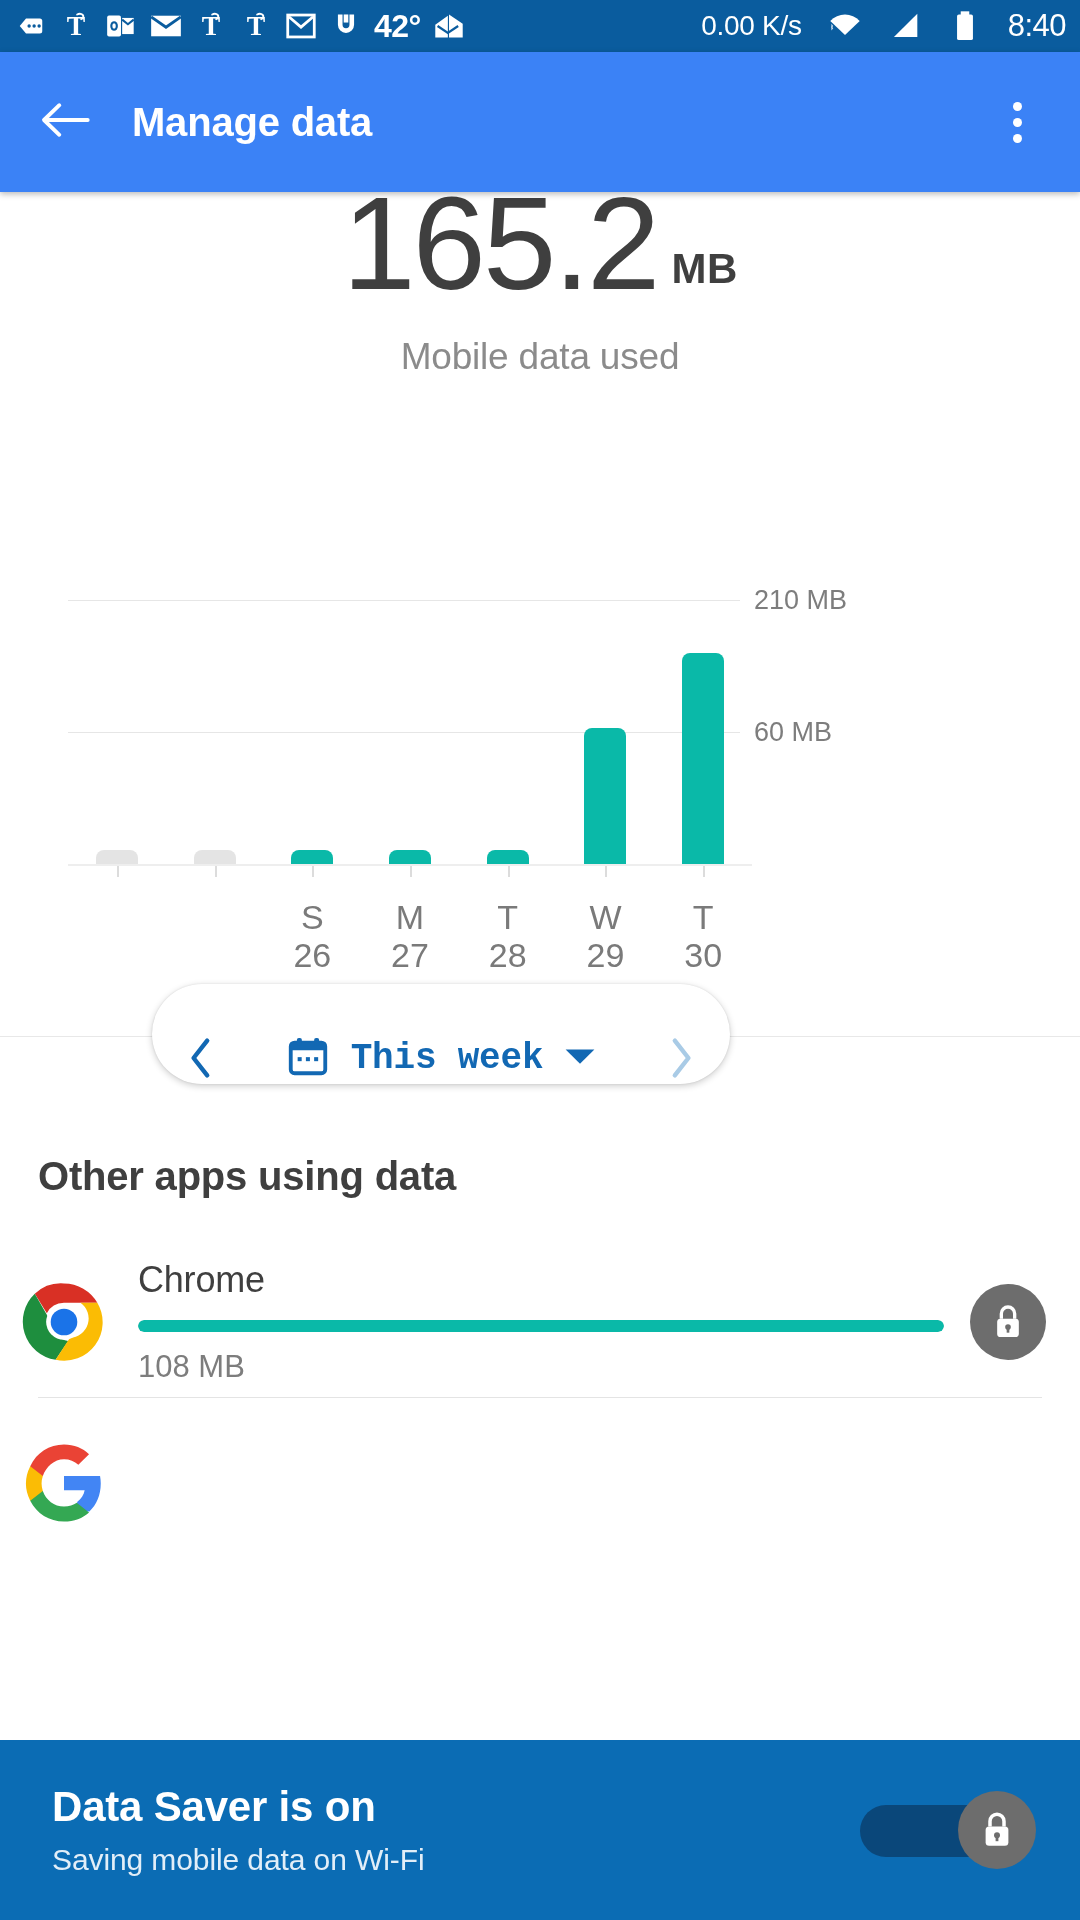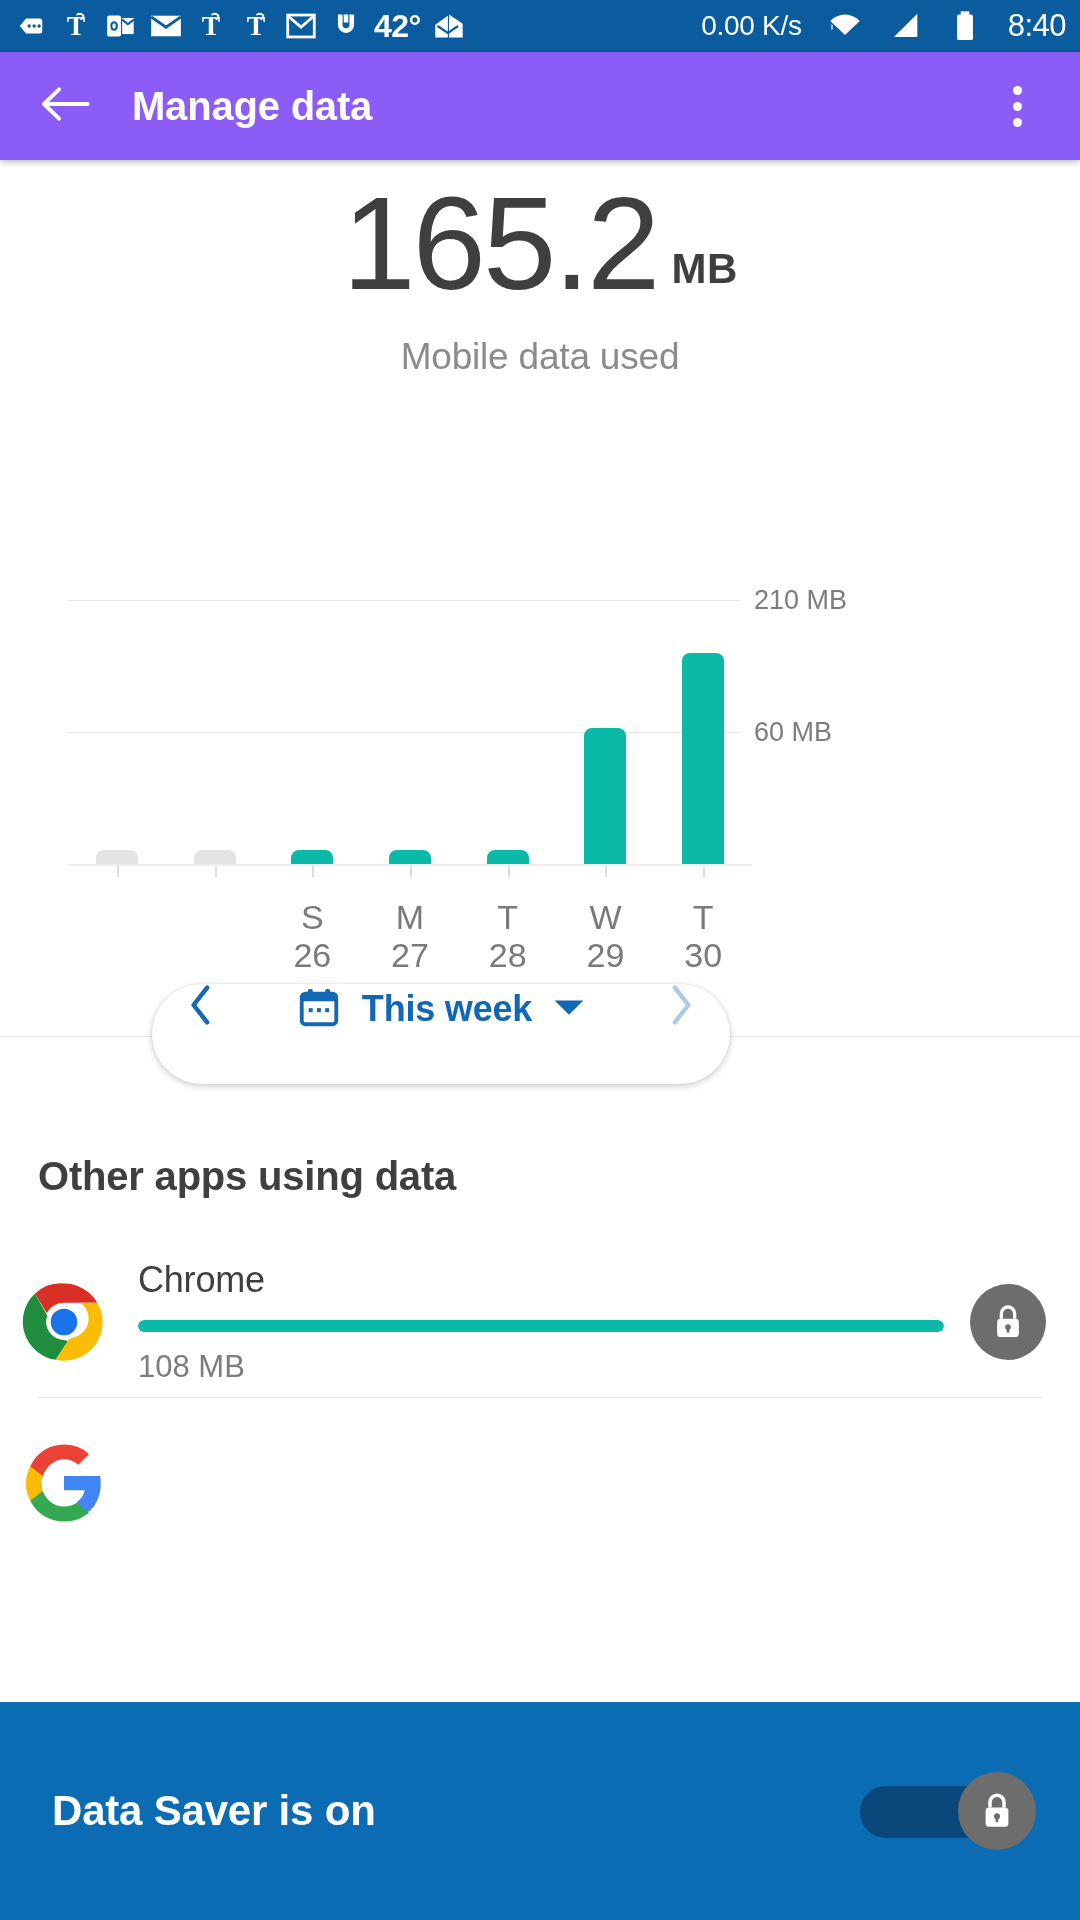--- a/index.html
+++ b/index.html
@@ -19,22 +19,22 @@
   .sb-left{ display:flex; align-items:center; gap:11px; flex:1; }
   .sb-right{ display:flex; align-items:center; gap:26px; }
   .sb-ico{ width:34px; height:34px; display:flex; align-items:center; justify-content:center; color:#fff; }
   .sb-ico svg{ display:block; }
   .sb-temp{ color:#fff; font-size:32px; font-weight:700; letter-spacing:-0.5px; }
   .sb-speed{ color:#fff; font-size:28px; font-weight:400; letter-spacing:-0.3px; white-space:nowrap; }
   .sb-clock{ color:#fff; font-size:31px; font-weight:400; letter-spacing:-0.5px; }
 
   
   .appbar{
-    position:absolute; top:52px; left:0; width:1080px; height:108px;
-    background:#8b5cf6; display:flex; align-items:center; padding:0 34px;
+    position:absolute; top:52px; left:0; width:1080px; height:140px;
+    background:#3b82f6; display:flex; align-items:center; padding:0 34px;
     box-shadow:0 2px 6px rgba(0,0,0,0.28);
     z-index:5;
   }
   .back-btn{ width:62px; height:62px; display:flex; align-items:center; justify-content:center; cursor:pointer; }
   .appbar-title{
     color:#fff; font-size:40px; font-weight:700; margin-left:36px; letter-spacing:-0.2px; flex:1;
   }
   .overflow-btn{ width:58px; height:68px; display:flex; flex-direction:column; align-items:center; justify-content:center; gap:7px; cursor:pointer; }
   .dot3{ width:9px; height:9px; border-radius:50%; background:#fff; }
 
@@ -92,21 +92,21 @@
   .weekrow{
     position:relative; margin-top:118px; height:104px;
   }
   .weekrule{
     position:absolute; top:50%; left:0; width:1080px; height:1px; background:#e8e8e8;
   }
   .weekpill{
     position:absolute; left:152px; top:0; height:100px; width:578px;
     background:#fff; border-radius:50px;
     box-shadow:0 2px 7px rgba(0,0,0,0.20), 0 0 2px rgba(0,0,0,0.10);
-    display:flex; align-items:flex-start; overflow:hidden;
+    display:flex; align-items:flex-end; overflow:hidden;font-family:Liberation Mono, monospace;
   }
   .wk-arrow{
     width:98px; display:flex; align-items:center; justify-content:center; cursor:pointer;
   }
   .wk-sep{ width:1px; background:#e8e8e8; margin:0; }
   .wk-mid{
     flex:1; display:flex; align-items:center; justify-content:center; gap:20px; cursor:pointer;
   }
   .wk-label{ color:#1268b3; font-size:36px; font-weight:700; letter-spacing:-0.2px; }
 
@@ -128,21 +128,21 @@
   .appsize{ margin-top:17px; font-size:31px; color:#7d7d7d; }
   .lockbadge{
     width:76px; height:76px; border-radius:50%; background:#6d6d6d;
     display:flex; align-items:center; justify-content:center; flex:0 0 76px;
   }
   .rowdiv{ height:1px; background:#e4e4e4; margin:0 38px; }
   .approw-partial{ padding-top:20px; }
 
   
   .banner{
-    position:absolute; left:0; bottom:0; width:1080px; height:218px;
+    position:absolute; left:0; bottom:0; width:1080px; height:180px;
     background:#0b6cb4; display:flex; align-items:center; padding:0 44px 0 52px;
     z-index:6;
   }
   .banner-txt{ flex:1; }
   .banner-title{ color:#fff; font-size:42px; font-weight:700; letter-spacing:-0.2px; }
   .banner-sub{ color:#e2eef8; font-size:30px; margin-top:12px; letter-spacing:-0.1px; }
   .toggle-wrap{ position:relative; width:176px; height:78px; display:flex; align-items:center; justify-content:flex-end; }
   .toggle-track{
     position:absolute; left:0; top:14px; width:148px; height:52px; border-radius:26px; background:#0a477a;
   }
@@ -417,20 +417,21 @@
       </span>
     </div>
 
   </div>
 
 </div>
 
 <div class="banner">
   <div class="banner-txt">
     <div class="banner-title">Data Saver is on</div>
+    <div class="banner-sub">Saving mobile data on Wi-Fi</div>
   </div>
   <div class="toggle-wrap">
     <div class="toggle-track"></div>
     <div class="toggle-knob">
       <svg width="42" height="42" viewBox="0 0 24 24">
           <path fill="#fff" d="M12 2a5 5 0 0 0-5 5v3h2V7a3 3 0 0 1 6 0v3h2V7a5 5 0 0 0-5-5z"></path>
           <rect x="5.5" y="10" width="13" height="11" rx="2" fill="#fff"></rect>
           <circle cx="12" cy="15" r="1.7" fill="#6d6d6d"></circle>
           <rect x="11.2" y="15" width="1.6" height="3.4" fill="#6d6d6d"></rect>
         </svg>

